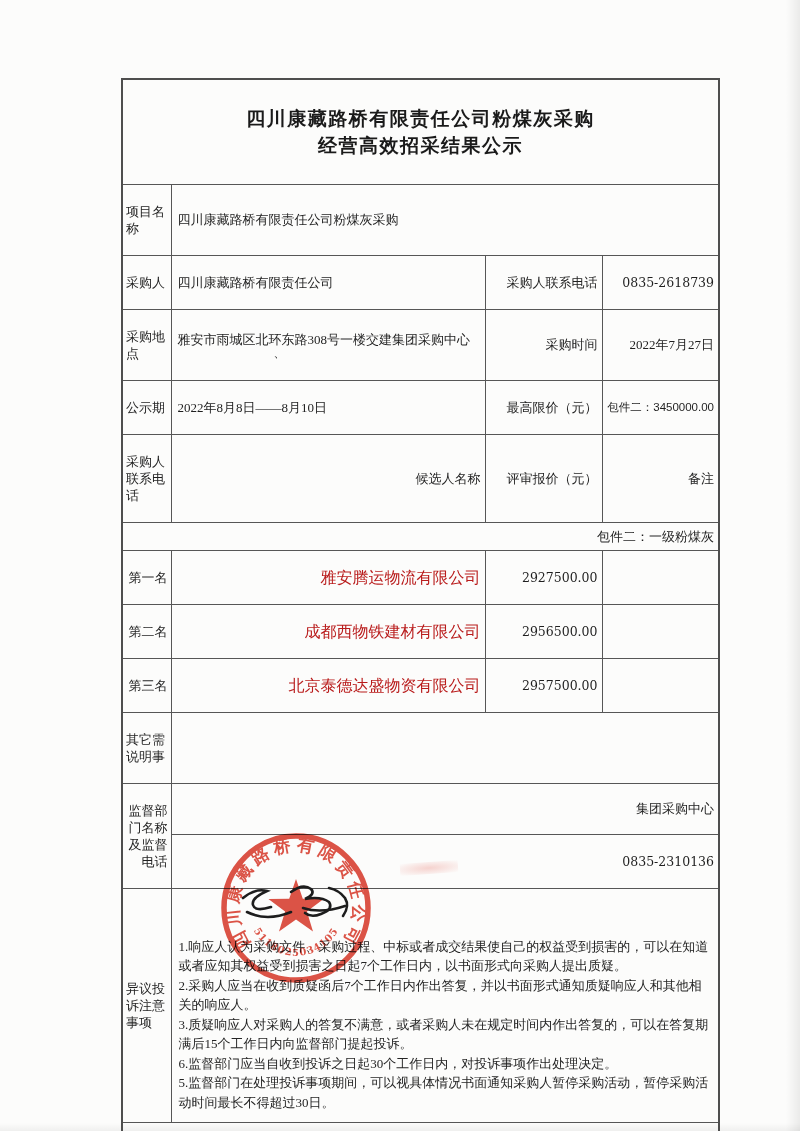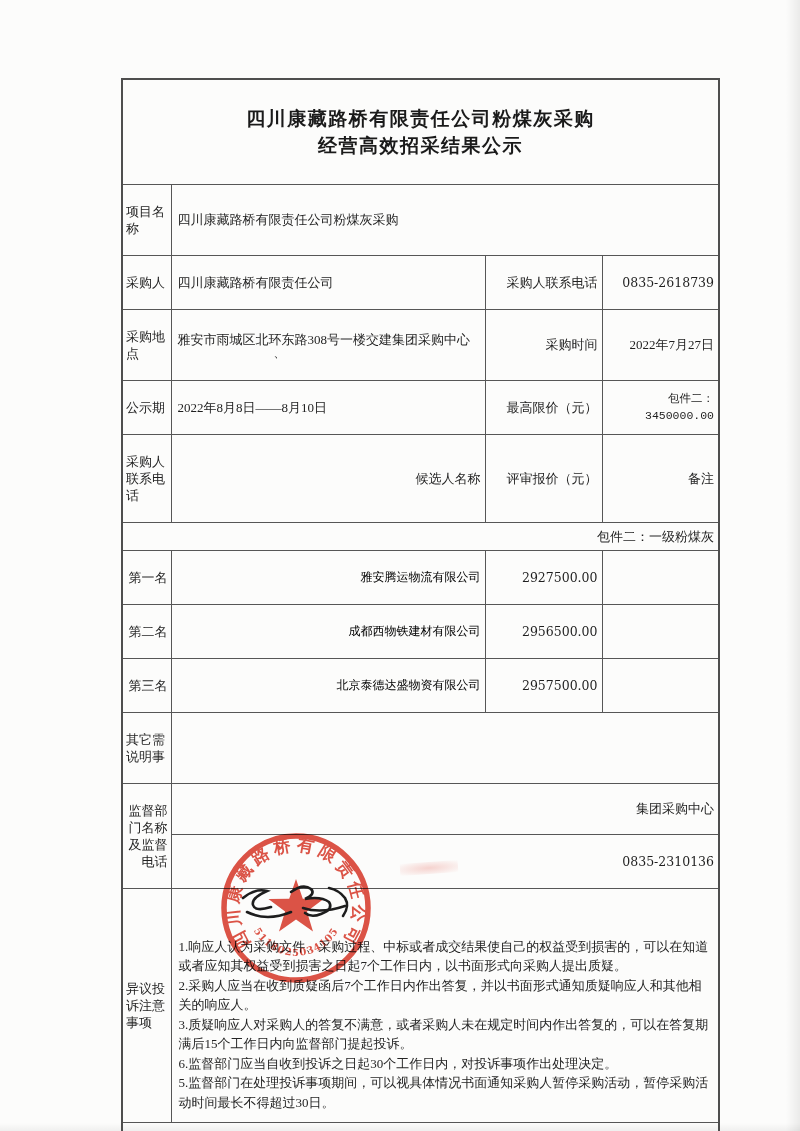--- a/index.html
+++ b/index.html
@@ -31,23 +31,23 @@
     vertical-align:middle;
     font-size:13px;
     line-height:17px;
     padding:2px 4px;
   }
   td.label { padding:18px 3px; }
   td.center { text-align:right; }
   td.val-left { padding-left:6px; }
   .title-cell { text-align:center; }
   .title-line { font-size:19px; font-weight:bold; letter-spacing:1.5px; line-height:27px; color:#1a1a1a; }
-  .small-price { font-size:11.5px; font-family:Liberation Mono, monospace; }
+  .small-price { font-size:11.5px; font-family:Liberation Sans, sans-serif; }
   .num { font-family:"DejaVu Serif",serif; font-size:12.5px; }
-  .company { font-size:12px; color:#000000; }
+  .company { font-size:16px; color:#b91c1c; }
   .addr-line2 { display:block; margin-left:96px; line-height:10px; font-size:12px; }
   .notes-cell { vertical-align:top; padding:48px 8px 10px 7px; }
   .notes-cell .note-item { font-size:13px; line-height:19.5px; color:#242424; }
   .sig-cell { padding-left:20px; }
   
   .stamp {
     position:absolute; left:216px; top:828px; width:160px; height:160px;
     opacity:0.87; mix-blend-mode:multiply; pointer-events:none;
   }
   .sig-scribble {

